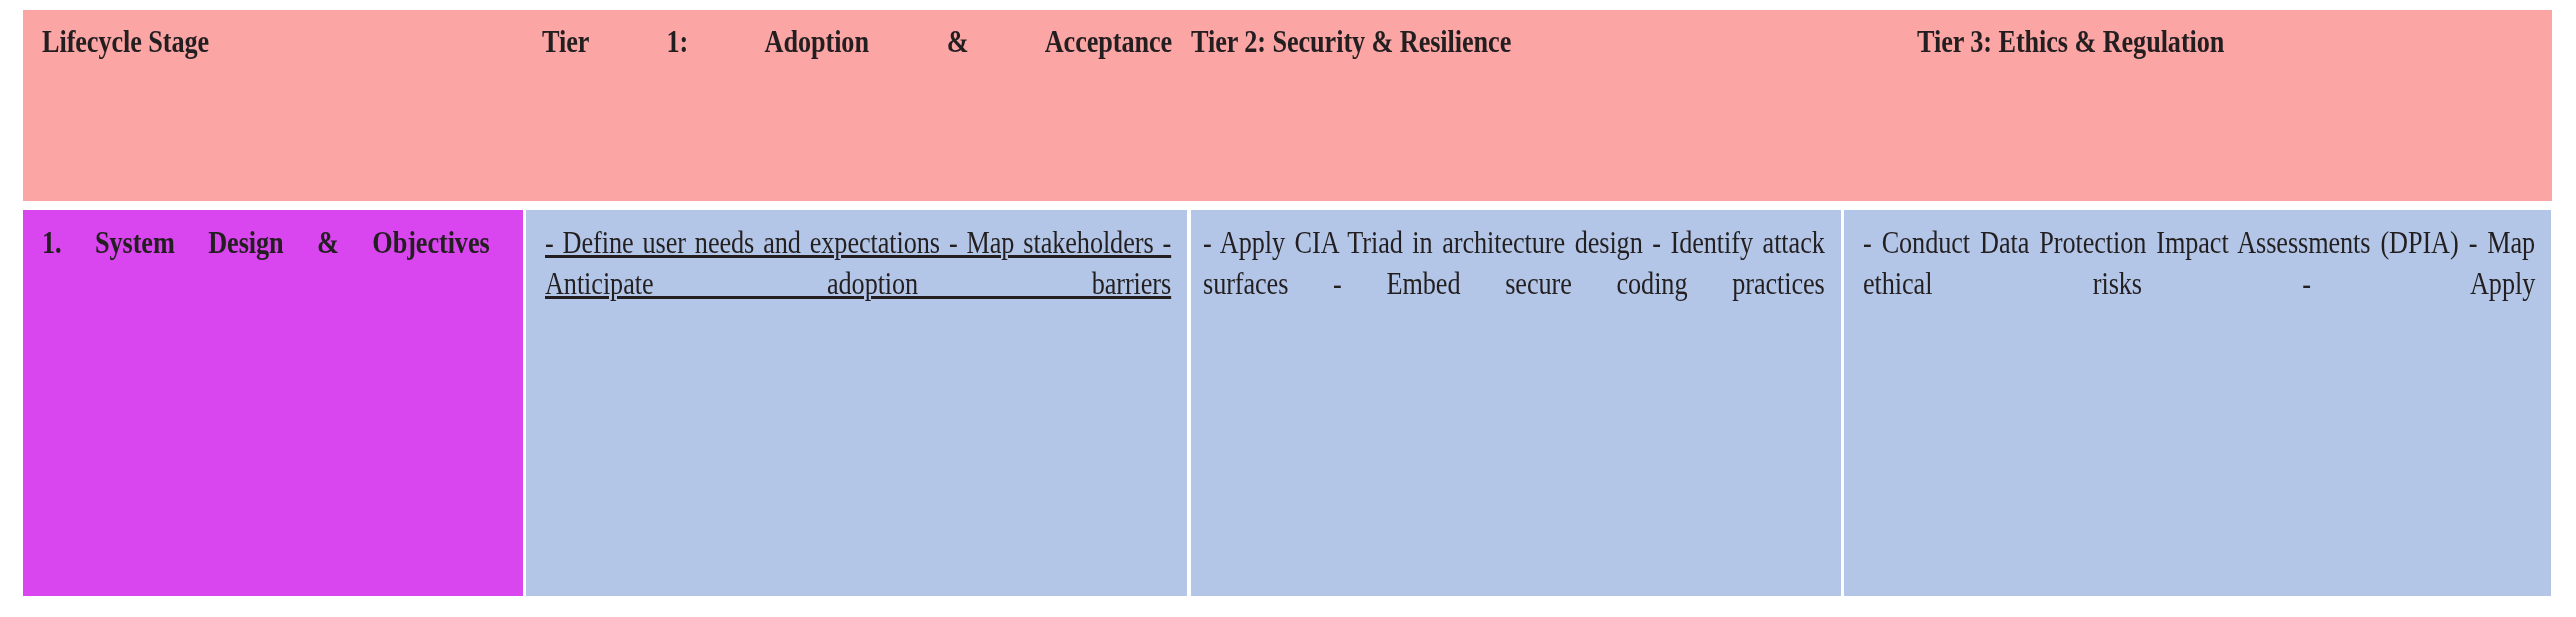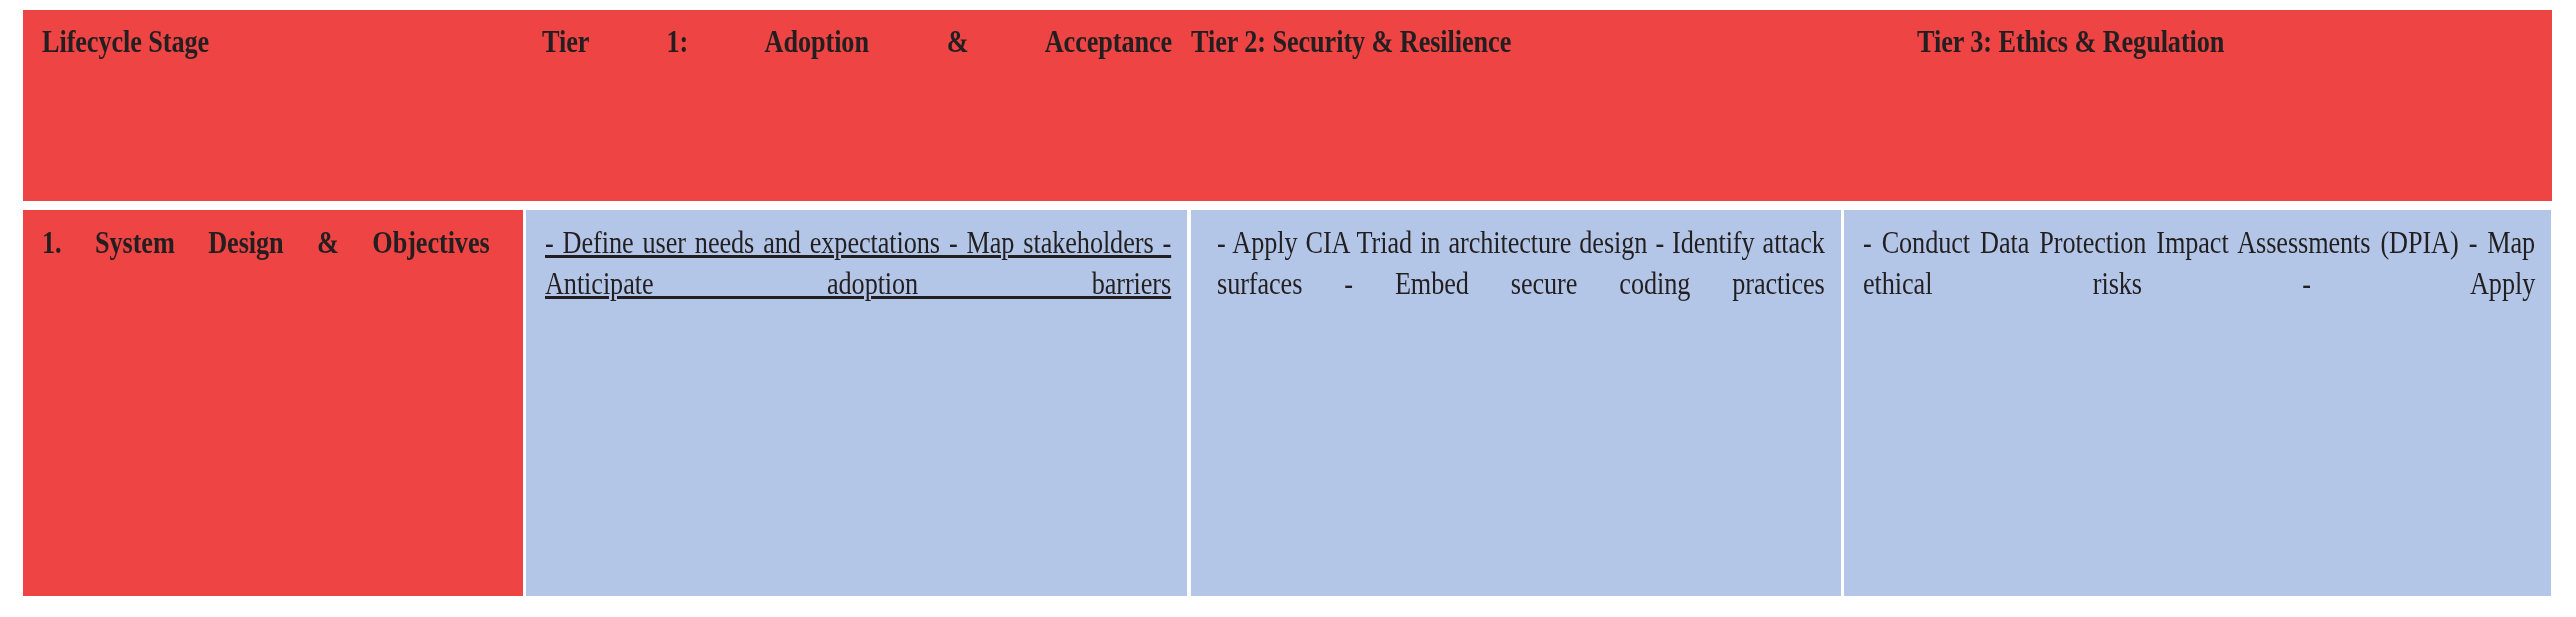--- a/index.html
+++ b/index.html
@@ -22,21 +22,21 @@
     height: 586px;
   }
 
   
   .header-row {
     position: absolute;
     left: 0;
     top: 0;
     width: 2529px;
     height: 191px;
-    background: #ef4444;
+    background: #fca5a5;
   }
   .header-cell {
     position: absolute;
     top: 0;
     height: 191px;
     box-sizing: border-box;
     color: #231f20;
     font-weight: bold;
     font-size: 32px;
     line-height: 41px;
@@ -84,39 +84,39 @@
   }
   .body-cell > .txt {
     display: block;
     transform: scaleX(0.82);
     transform-origin: left top;
     width: 122%;
   }
   .bc-stage {
     left: 0px;
     width: 500px;
-    background: #ef4444;
+    background: #d946ef;
     font-weight: bold;
     padding-left: 18.6px;
     padding-right: 34px;
   }
   .bc-stage .txt { text-align: justify; }
   .bc-2 {
     left: 503px;
     width: 661px;
     background: #B3C6E7;
     padding-left: 18.6px;
     padding-right: 16.5px;
     text-decoration: underline;
   }
   .bc-3 {
     left: 1168px;
     width: 650px;
     background: #B3C6E7;
-    padding-left: 26px;
+    padding-left: 12px;
     padding-right: 16.5px;
   }
   .bc-4 {
     left: 1821px;
     width: 707px;
     background: #B3C6E7;
     padding-left: 18.6px;
     padding-right: 16.5px;
     font-family: Liberation Serif, serif;
   }

